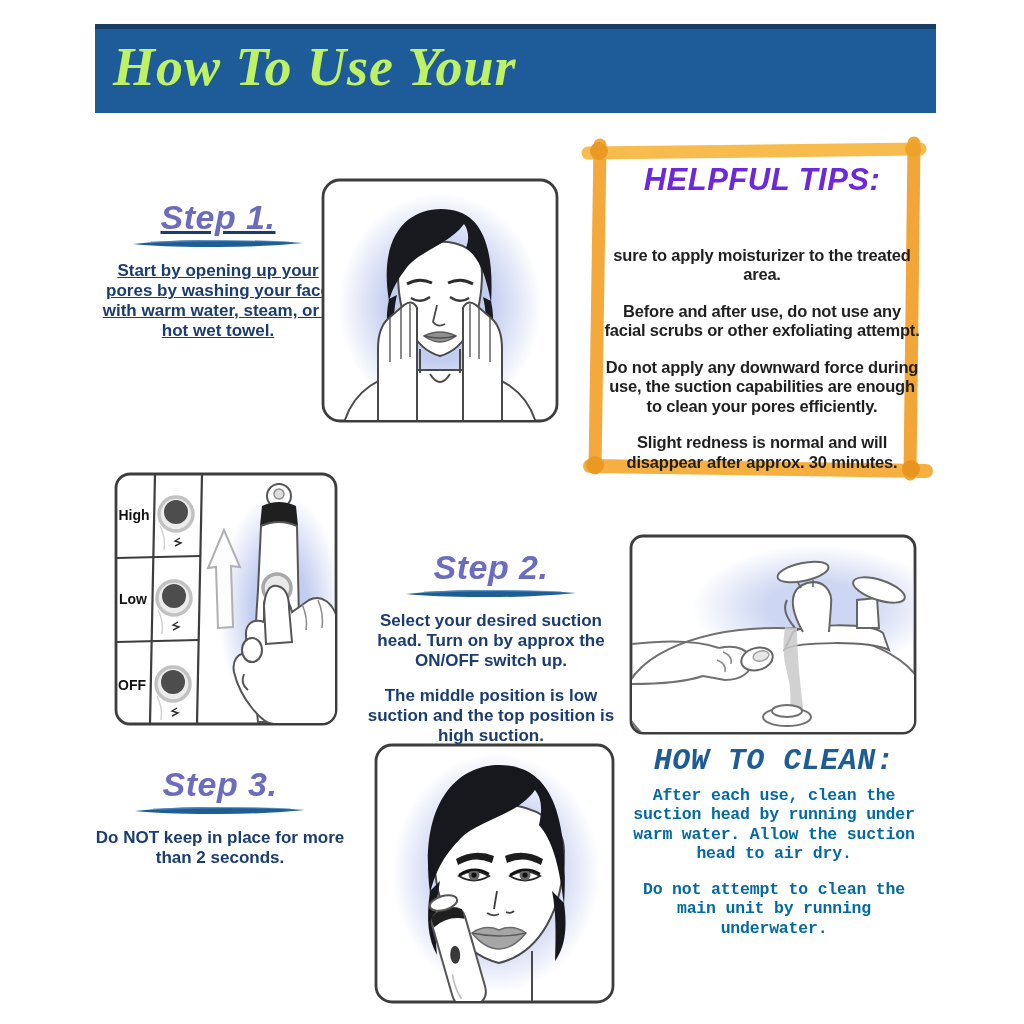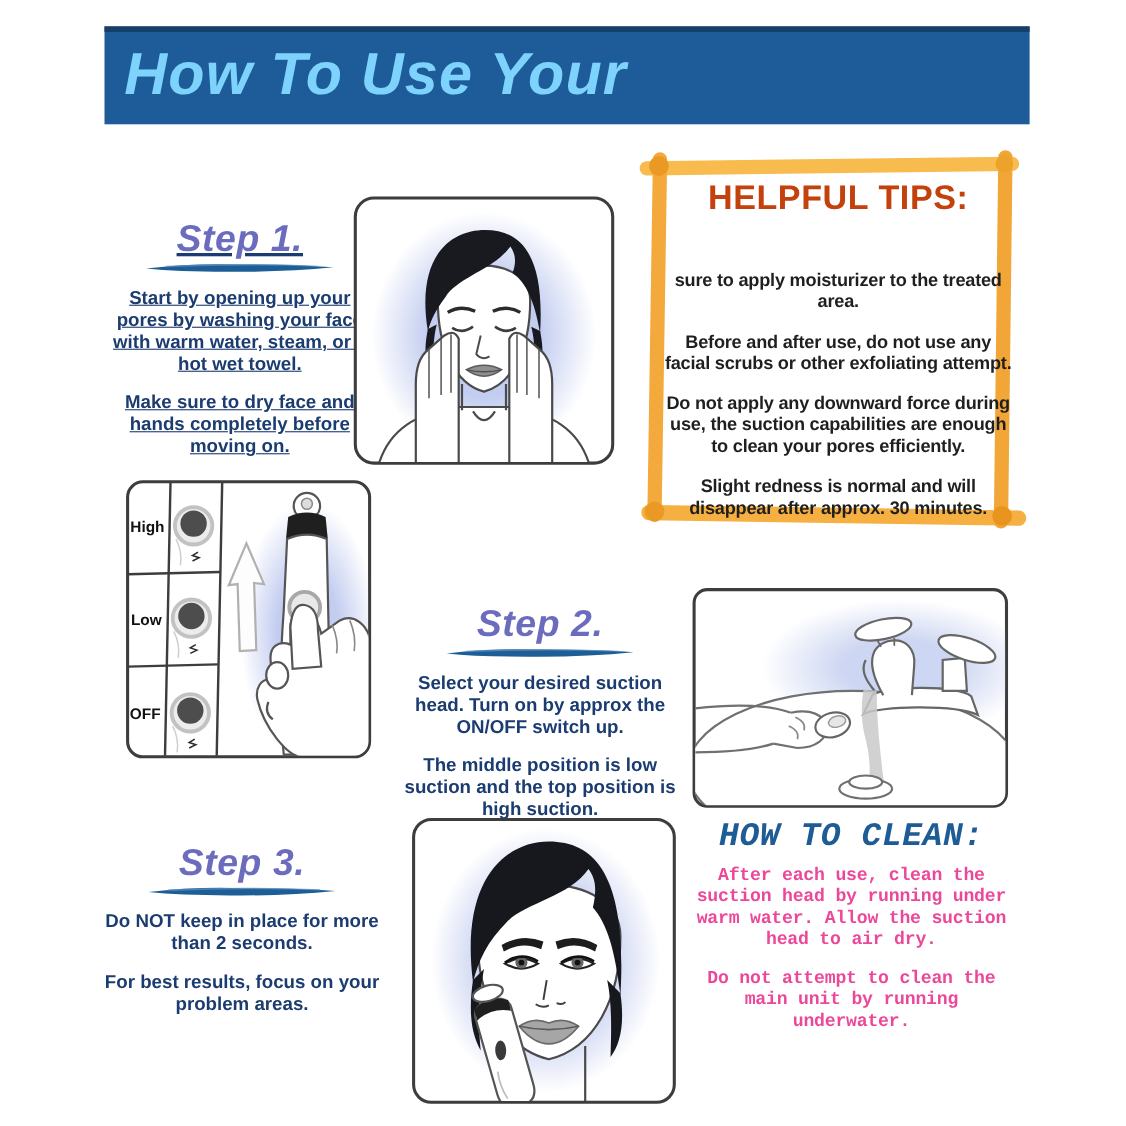--- a/index.html
+++ b/index.html
@@ -10,23 +10,23 @@
 
   
   .banner {
     left:95px; top:24px; width:841px; height:89px;
     background:#1e5c99;
     border-top:5px solid #173f66;
     display:flex; align-items:center;
     padding:0 0 8px 18px;
   }
   .banner h1 {
-    font-family:Liberation Sans, sans-serif;
+    font-family:Liberation Serif, serif;
     font-style:italic; font-weight:bold;
-    font-size:54px; color:#7dd3fc; letter-spacing:1px;
+    font-size:54px; color:#bef264; letter-spacing:1px;
   }
 
   
   .step { text-align:center; color:#1b3c70; }
   .step h2 {
     font-size:34px; font-style:italic; font-weight:bold;
     color:#6c6cbe; letter-spacing:0.5px;
   }
   .brush { display:block; margin:1px auto 12px auto; width:178px; height:11px; }
   .step p, .tips p, .clean p {
@@ -35,55 +35,54 @@
   #step1 { left:98px;  top:198px; width:240px;text-decoration:underline; }
   #step2 { left:366px; top:530px; width:250px;margin-top:18px; }
   #step3 { left:94px;  top:765px; width:252px; }
 
   
   #tips-frame { left:574px; top:130px; width:364px; height:358px; }
   .tips {
     left:604px; top:162px; width:316px; text-align:center;
   }
   .tips h2 {
-    font-size:31px; font-weight:bold;
-    color:#c2410c; letter-spacing:0.5px; margin-bottom:48px;
+    font-size:31px; font-style:italic; font-weight:bold;
+    color:#6d28d9; letter-spacing:0.5px; margin-bottom:48px;
   }
   .tips p { color:#1f1f1f; font-size:16.5px; letter-spacing:-0.2px; margin-bottom:17px; }
 
   
   .clean { left:620px; top:744px; width:308px; text-align:center;font-family:Liberation Mono, monospace; }
   .clean h2 {
     font-size:30px; font-style:italic; font-weight:bold;
     color:#1d5c94; letter-spacing:0.5px; margin-bottom:8px;
   }
-  .clean p { color:#ec4899; font-size:16.5px; letter-spacing:-0.2px; margin-bottom:16px; }
+  .clean p { color:#0369a1; font-size:16.5px; letter-spacing:-0.2px; margin-bottom:16px; }
 
   
   .illus svg { display:block; width:100%; height:100%; }
   #face-wash  { left:320px; top:177px; width:240px; height:247px; }
-  #device-box { left:112px; top:434px; width:228px; height:258px; }
+  #device-box { left:112px; top:470px; width:228px; height:258px; }
   #faucet-box { left:627px; top:532px; width:292px; height:205px; }
   #face-apply { left:372px; top:741px; width:245px; height:265px; }
 </style>
 </head>
 <body>
 
 <header class="abs banner">
   <h1>How To Use Your</h1>
 </header>
 
 <section class="abs step" id="step1">
   <h2>Step 1.</h2>
   <svg class="brush" viewBox="0 0 178 11">
     <path d="M4 6 Q45 1 90 2.5 Q140 2.5 174 5 Q130 9.5 78 9 Q32 9 4 6 Z" fill="#1d5e96"></path>
     <path d="M22 3.5 Q90 0.5 160 3.5 L160 4.5 Q90 2 22 5 Z" fill="#5b8fc0" opacity="0.75"></path>
   </svg>
   <p>Start by opening up your pores by washing your face with warm water, steam, or a hot wet towel.</p>
-  <p>Make sure to dry face and hands completely before moving on.</p>
 </section>
 
 <div class="abs illus" id="face-wash">
   <svg viewBox="0 0 240 247">
     <defs>
       <radialGradient id="g1" cx="0.5" cy="0.5" r="0.5">
         <stop offset="0.5" stop-color="#c3cdf0"></stop>
         <stop offset="1" stop-color="#c3cdf0" stop-opacity="0"></stop>
       </radialGradient>
       <clipPath id="c1">
@@ -259,21 +258,20 @@
   </svg>
 </div>
 
 <section class="abs step" id="step3">
   <h2>Step 3.</h2>
   <svg class="brush" viewBox="0 0 178 11">
     <path d="M4 6 Q45 1 90 2.5 Q140 2.5 174 5 Q130 9.5 78 9 Q32 9 4 6 Z" fill="#1d5e96"></path>
     <path d="M22 3.5 Q90 0.5 160 3.5 L160 4.5 Q90 2 22 5 Z" fill="#5b8fc0" opacity="0.75"></path>
   </svg>
   <p>Do NOT keep in place for more than 2 seconds.</p>
-  <p>For best results, focus on your problem areas.</p>
 </section>
 
 <div class="abs illus" id="face-apply">
   <svg viewBox="0 0 245 265">
     <defs>
       <radialGradient id="g2" cx="0.5" cy="0.5" r="0.5">
         <stop offset="0.5" stop-color="#c3cdf0"></stop>
         <stop offset="1" stop-color="#c3cdf0" stop-opacity="0"></stop>
       </radialGradient>
       <clipPath id="c2">

